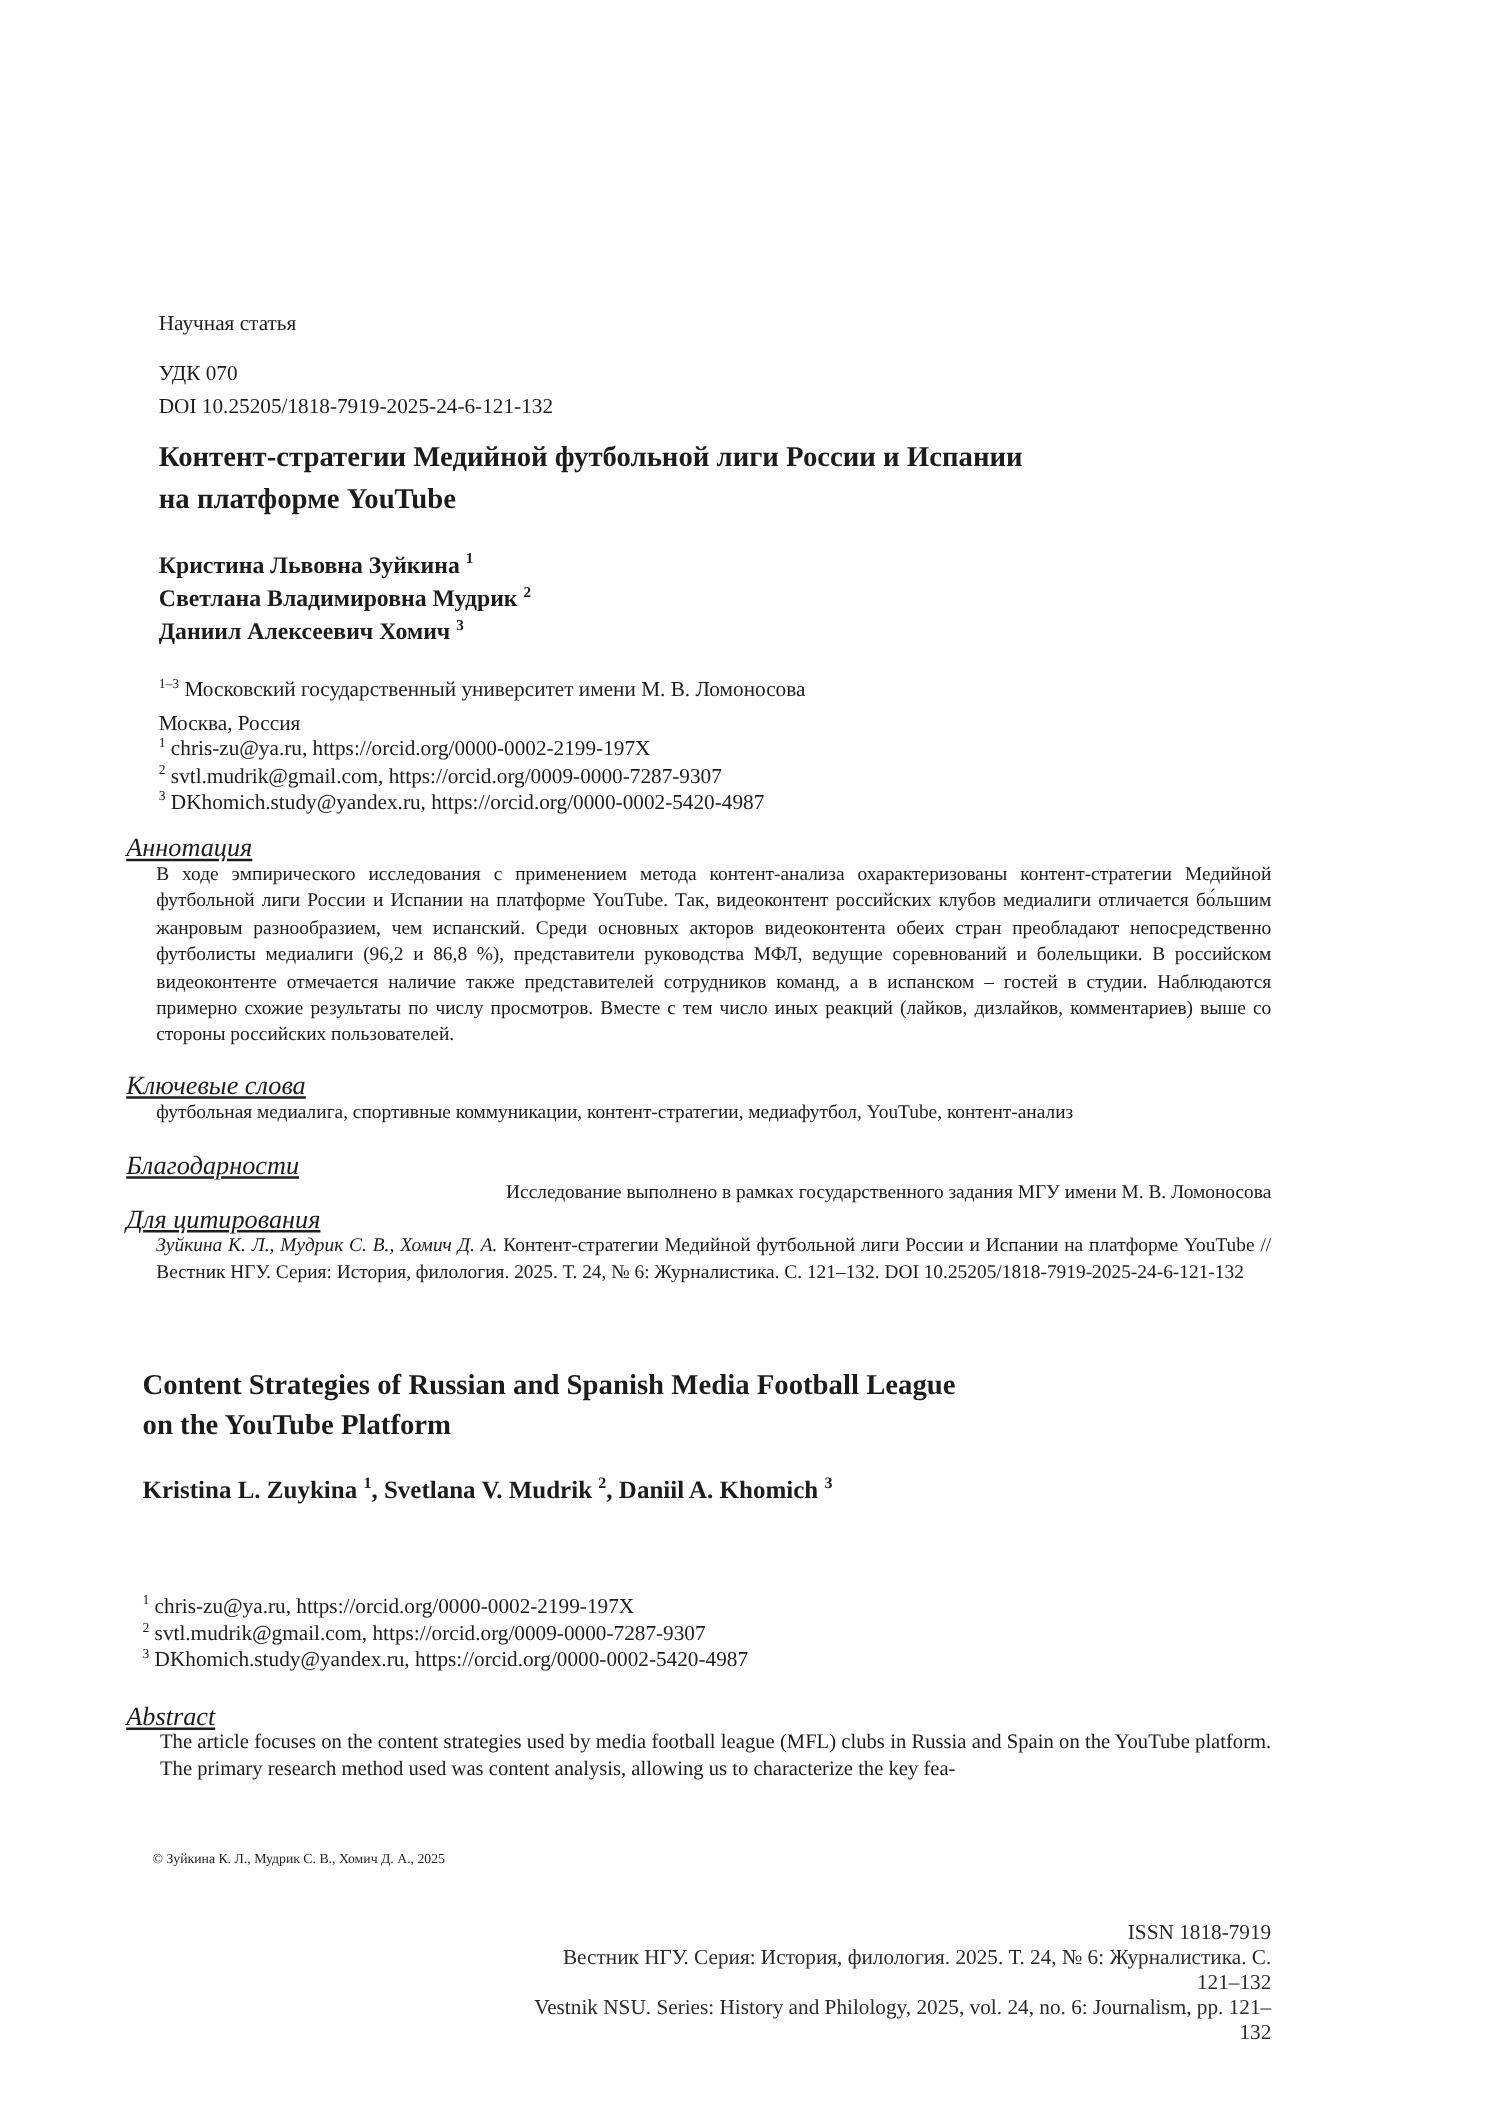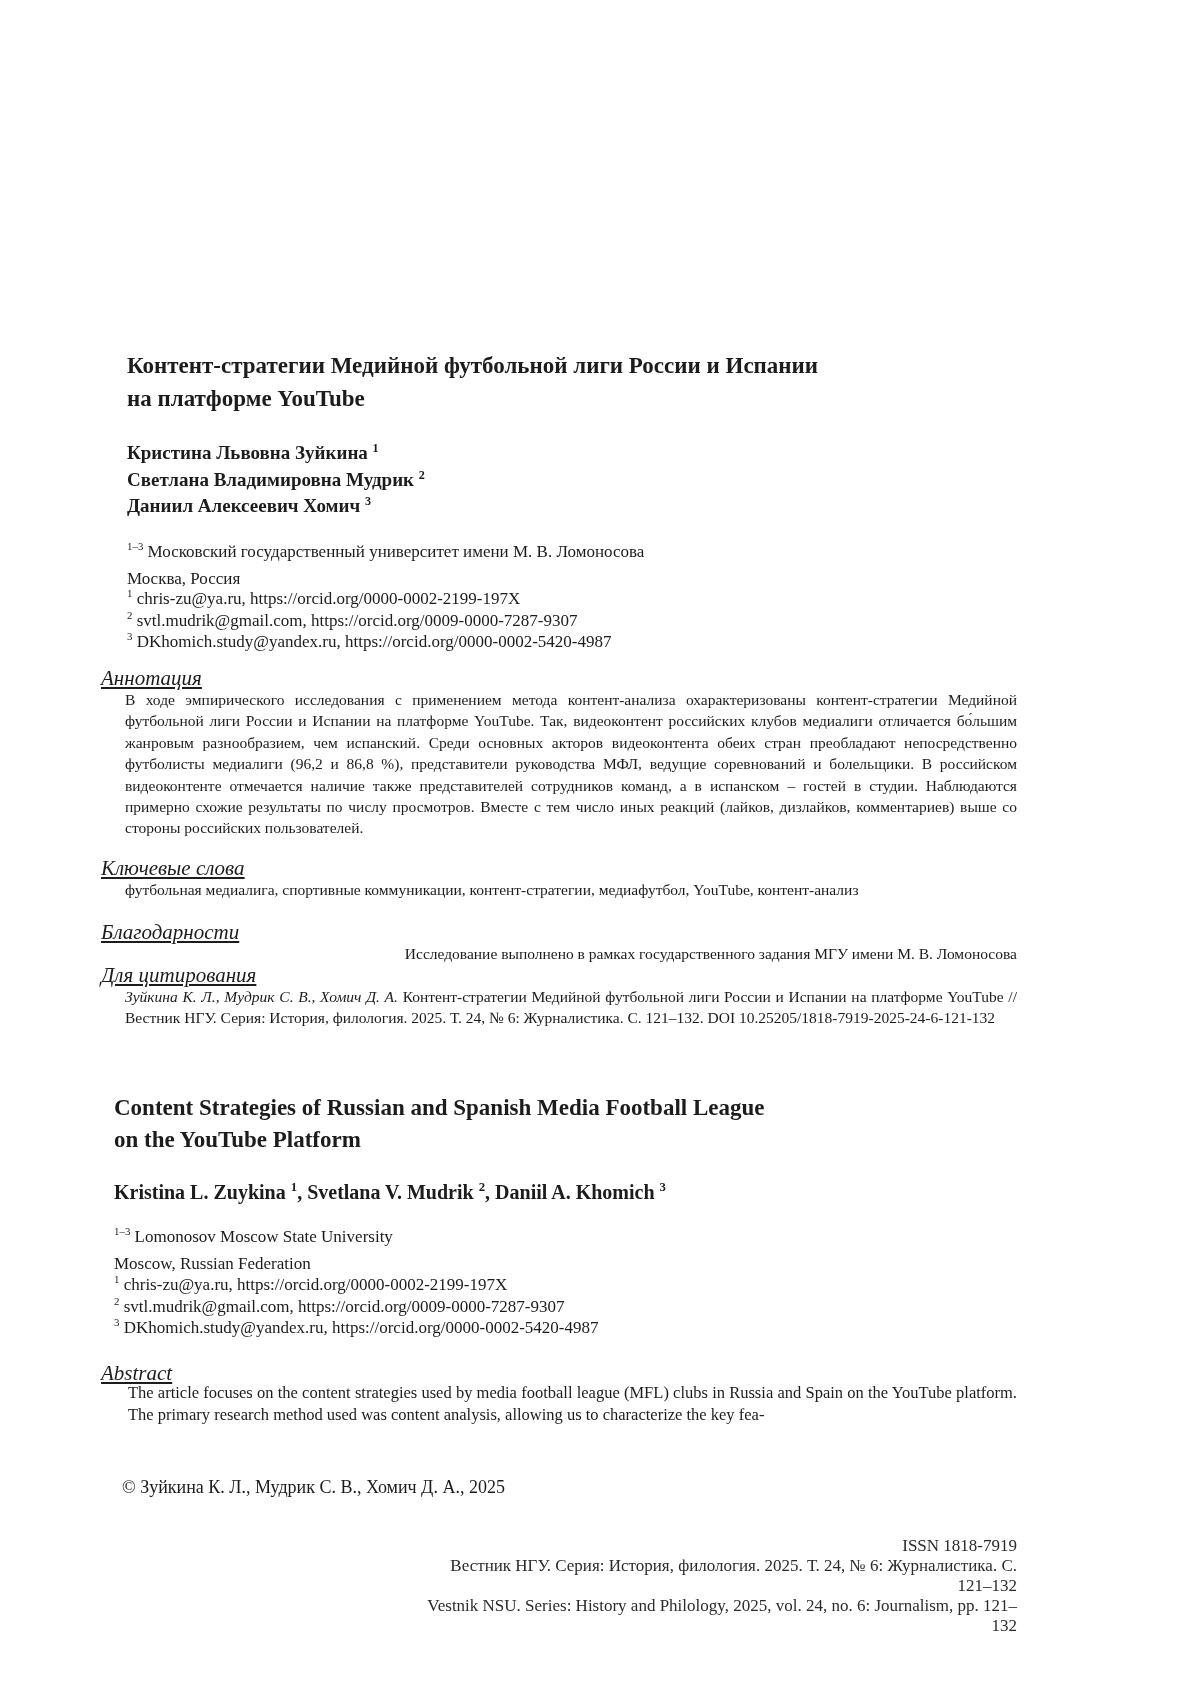--- a/index.html
+++ b/index.html
@@ -39,28 +39,33 @@
   .txt-citation{top:986px;}
   .it{font-style:italic;}
   
   .en-title{left:114px;top:1092px;font-size:23px;line-height:32px;font-weight:bold;}
   .en-authors{left:114px;top:1179px;font-size:20px;line-height:26px;font-weight:bold;}
   .en-affil{left:114px;top:1223px;font-size:17px;line-height:27px;}
   .en-contacts{left:114px;top:1274px;font-size:17px;line-height:21.5px;}
   .lbl-abstract{top:1363px;}
   .txt-abstract{left:128px;top:1382px;width:889px;font-size:16.5px;line-height:22px;text-align:justify;}
   
-  .copyright{left:122px;top:1477px;font-size:18px;line-height:20px;}
+  .copyright{left:122px;top:1477px;font-size:11px;line-height:20px;}
   .journal-footer{left:420px;top:1536px;width:597px;font-size:17px;line-height:20px;text-align:right;color:#2b2b2b;}
 </style>
 </head>
 <body>
 
 <div class="page">
 
+  <div class="abs meta">
+    <p class="article-type">Научная статья</p>
+    <p>УДК 070</p>
+    <p>DOI 10.25205/1818-7919-2025-24-6-121-132</p>
+  </div>
 
   <div class="abs ru-title">
     <p>Контент-стратегии Медийной футбольной лиги России и Испании</p>
     <p>на платформе YouTube</p>
   </div>
 
   <div class="abs ru-authors">
     <p><span>Кристина Львовна Зуйкина</span> <sup>1</sup></p>
     <p><span>Светлана Владимировна Мудрик</span> <sup>2</sup></p>
     <p><span>Даниил Алексеевич Хомич</span> <sup>3</sup></p>
@@ -89,24 +94,20 @@
   <p class="abs md-label lbl-citation">Для цитирования</p>
   <p class="abs md-body txt-citation"><span class="it">Зуйкина К. Л., Мудрик С. В., Хомич Д. А.</span><span> Контент-стратегии Медийной футбольной лиги России и Испании на платформе YouTube // Вестник НГУ. Серия: История, филология. 2025. Т. 24, № 6: Журналистика. С. 121–132. DOI 10.25205/1818-7919-2025-24-6-121-132</span></p>
 
   <div class="abs en-title">
     <p>Content Strategies of Russian and Spanish Media Football League</p>
     <p>on the YouTube Platform</p>
   </div>
 
   <p class="abs en-authors"><span></span><span>Kristina L. Zuykina</span> <sup>1</sup><span>, </span><span>Svetlana V. Mudrik</span> <sup>2</sup><span>, </span><span>Daniil A. Khomich</span> <sup>3</sup></p>
 
-  <div class="abs en-affil">
-    <p><sup>1–3</sup> <span>Lomonosov Moscow State University</span></p>
-    <p>Moscow, Russian Federation</p>
-  </div>
 
   <div class="abs en-contacts">
     <p><sup>1</sup> <span>chris-zu@ya.ru, https://orcid.org/0000-0002-2199-197X</span></p>
     <p><sup>2</sup> <span>svtl.mudrik@gmail.com, https://orcid.org/0009-0000-7287-9307</span></p>
     <p><sup>3</sup> <span>DKhomich.study@yandex.ru, https://orcid.org/0000-0002-5420-4987</span></p>
   </div>
 
   <p class="abs md-label lbl-abstract">Abstract</p>
   <p class="abs txt-abstract">The article focuses on the content strategies used by media football league (MFL) clubs in Russia and Spain on the YouTube platform. The primary research method used was content analysis, allowing us to characterize the key fea-</p>
 

